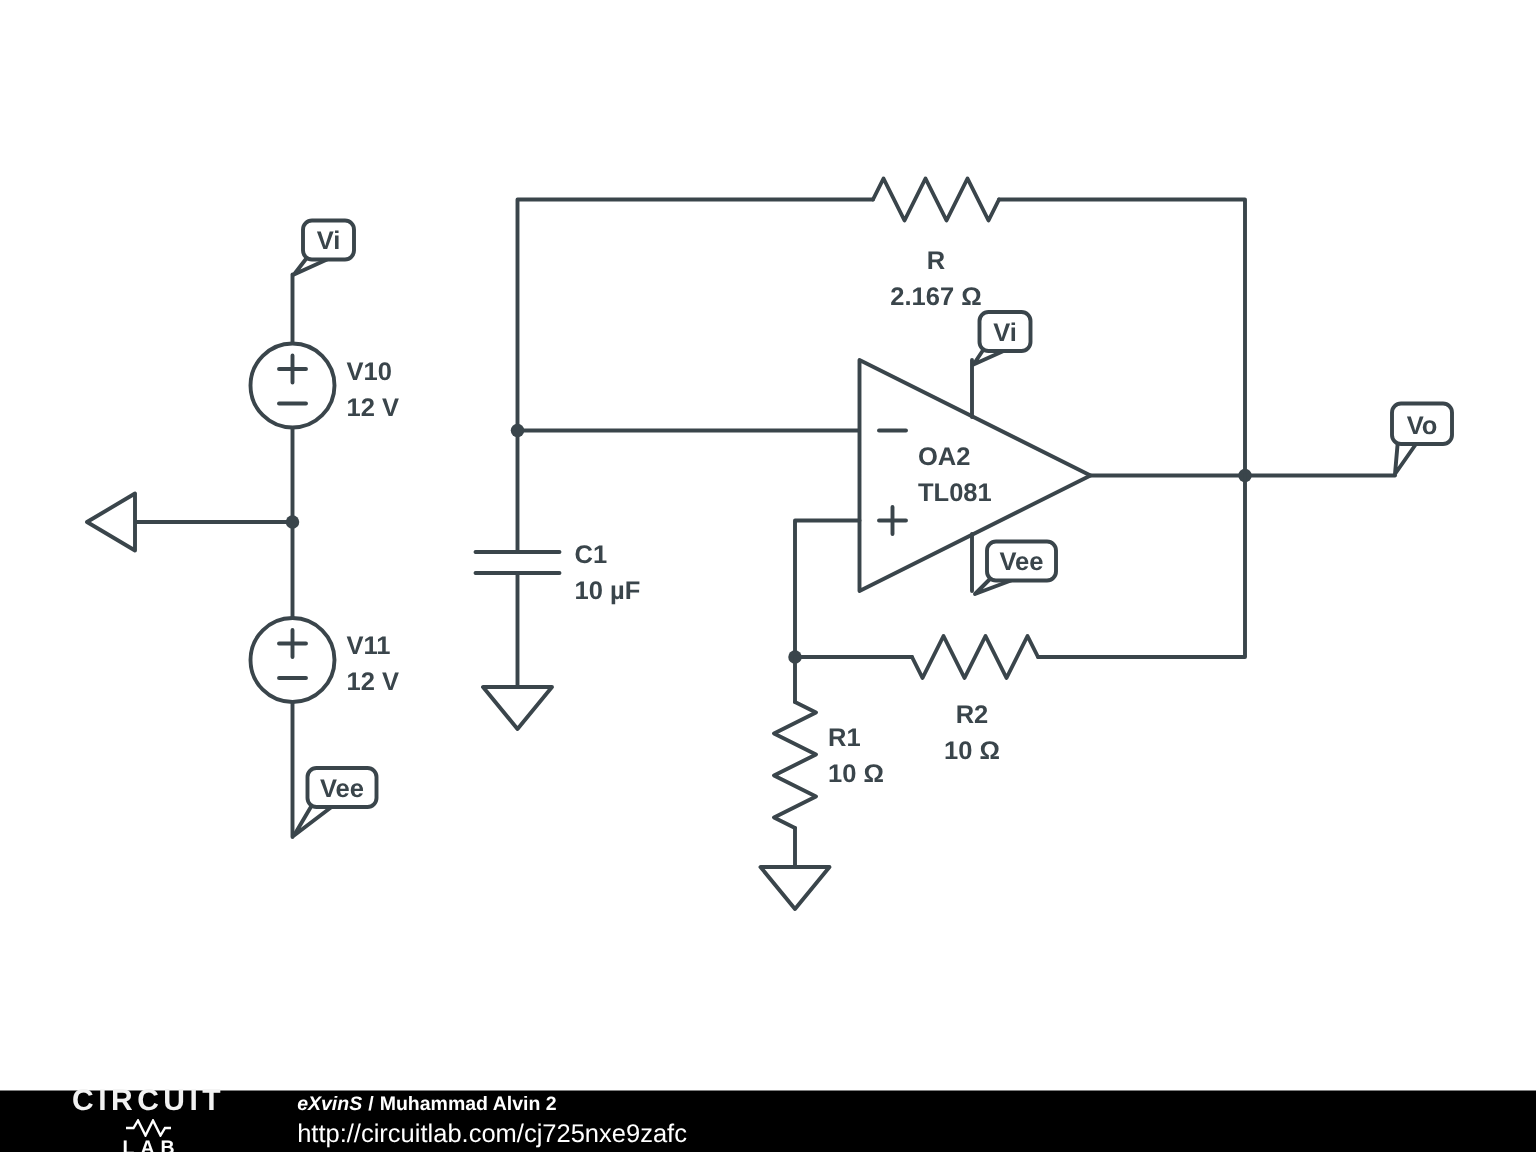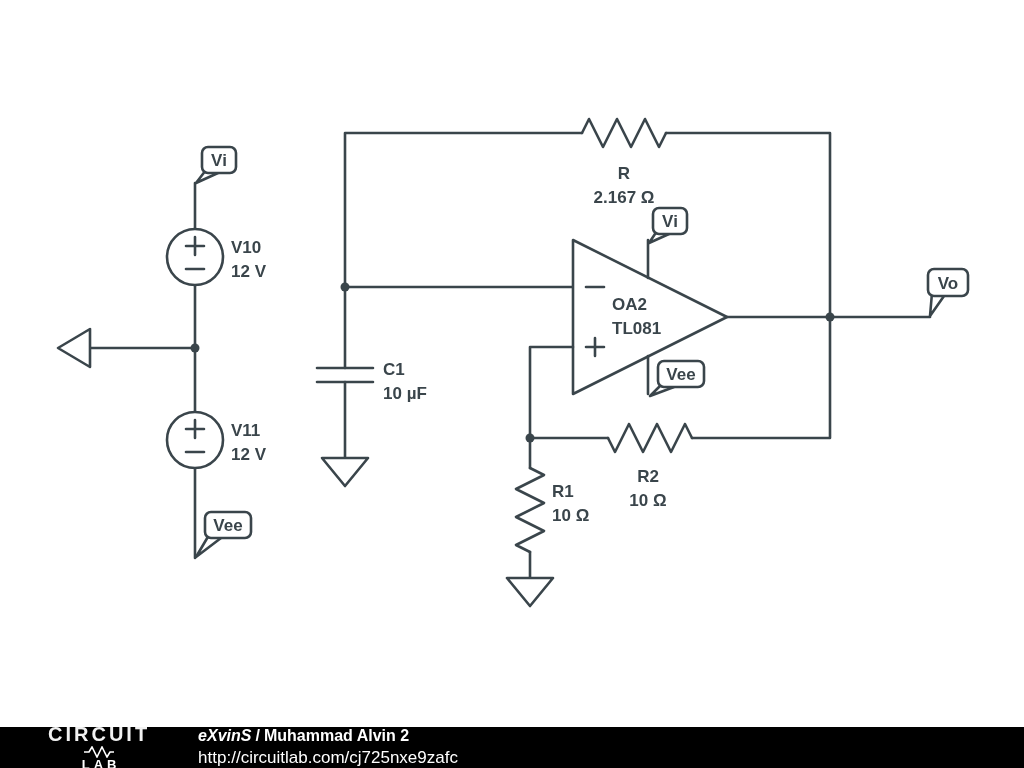--- a/index.html
+++ b/index.html
@@ -21,21 +21,21 @@
   text.mid{text-anchor:middle;}
   
   #footer{position:absolute;left:0;bottom:0;width:1024px;height:41px;
           background:var(--footer_bg);color:var(--footer_text);
           display:flex;align-items:center;}
   .logo{margin-left:48px;display:flex;flex-direction:column;justify-content:center;line-height:1;}
   .logo-top{font-size:20px;letter-spacing:3px;font-weight:bold;color:#f2f2f2;}
   .logo-bottom{display:flex;align-items:center;margin-top:2px;flex-direction:column;}
   .logo-bottom span{font-size:13px;font-weight:bold;letter-spacing:4px;color:#ffffff;margin-left:4px;}
   .credit{margin-left:48px;display:flex;flex-direction:column;justify-content:center;line-height:1.35;}
-  .credit-line{font-size:16px;font-weight:bold;}
+  .credit-line{font-size:13px;font-weight:bold;}
   .credit-line .author{font-style:italic;}
   .credit-line .sep{margin:0 4px;font-weight:bold;}
   .url{font-size:17px;font-weight:normal;}
 </style>
 </head>
 <body>
 
 <div id="stage">
 
   <svg id="schem" width="1024" height="727" viewBox="0 0 1024 727">

